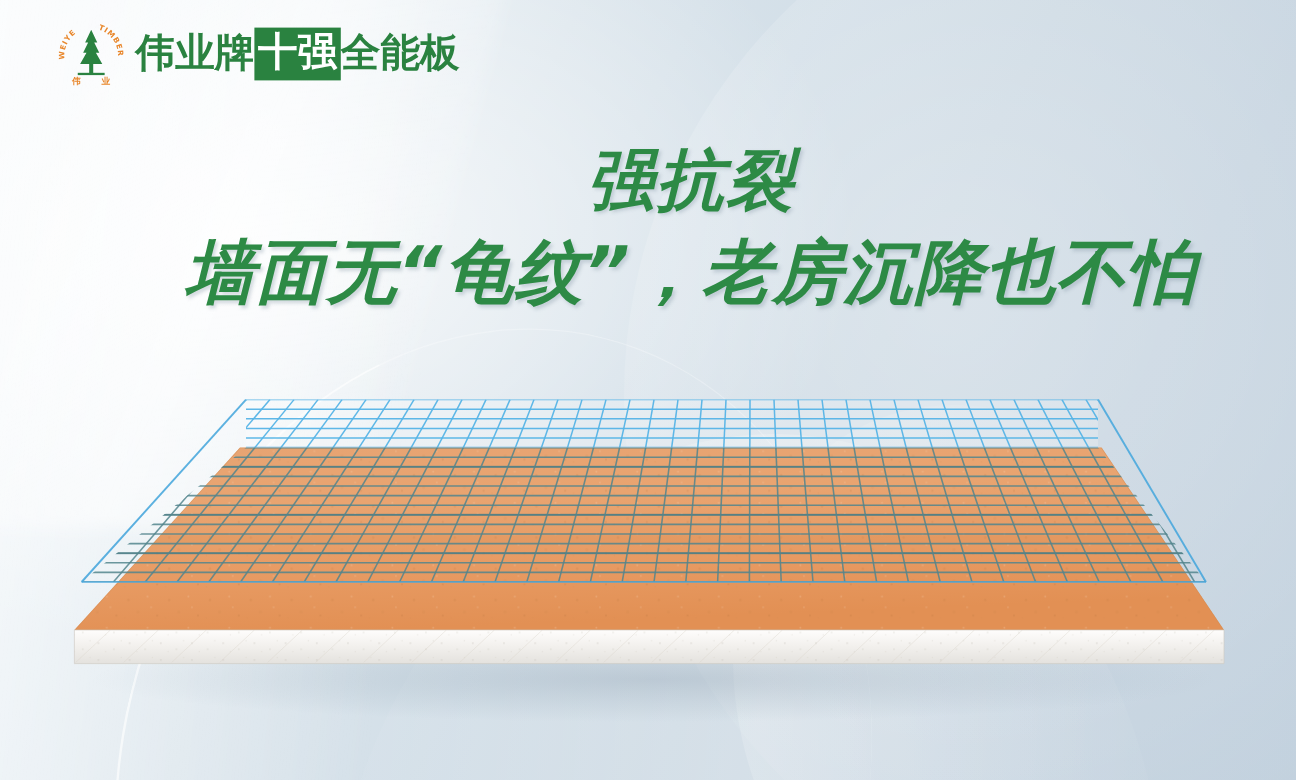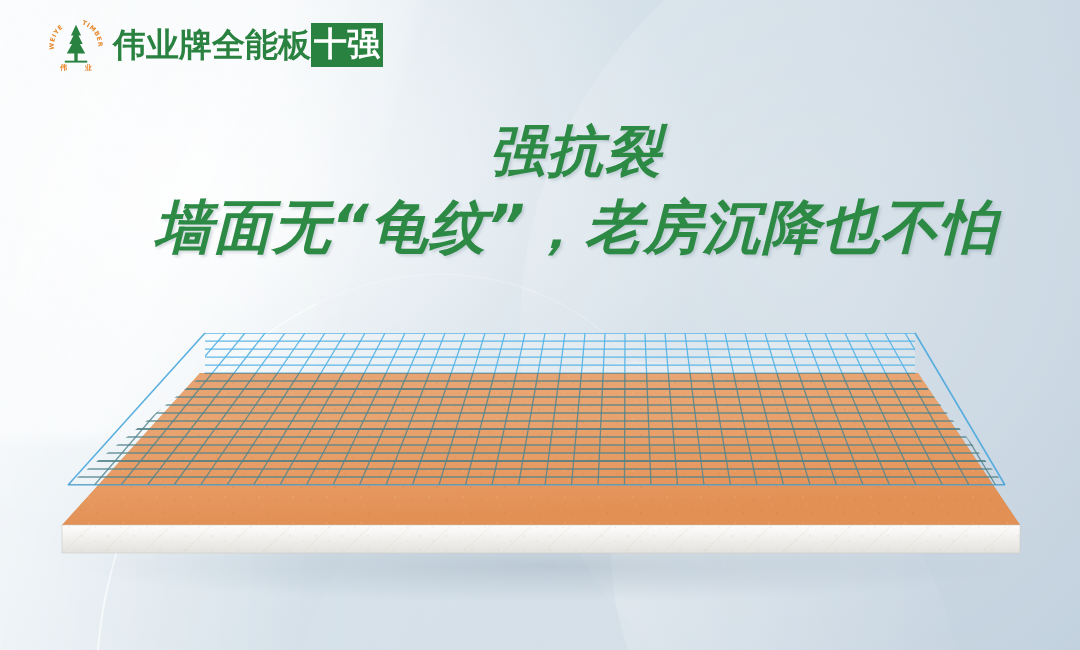--- a/index.html
+++ b/index.html
@@ -186,22 +186,22 @@
         <rect x="47" y="64" width="6" height="15"></rect>
       </g>
       <rect x="30" y="78" width="40" height="3.4" fill="#2a8240"></rect>
 
       <text x="28" y="95" font-family="DejaVu Sans, sans-serif" font-size="13" font-weight="700" fill="#e8862a" text-anchor="middle">伟</text>
       <text x="72" y="95" font-family="DejaVu Sans, sans-serif" font-size="13" font-weight="700" fill="#e8862a" text-anchor="middle">业</text>
     </svg>
 
     <div class="brand-wordmark">
       <span class="brand-seg plain">伟业牌</span>
+      <span class="brand-seg boxed">十强</span>
       <span class="brand-seg plain">全能板</span>
-      <span class="brand-seg boxed">十强</span>
     </div>
   </div>
 
   <div class="headline">
     <div class="headline-main">强抗裂</div>
     <div class="headline-sub">墙面无“龟纹”，老房沉降也不怕</div>
   </div>
 
   <div class="product">
     <svg width="1080" height="650" viewBox="0 0 1080 650">

